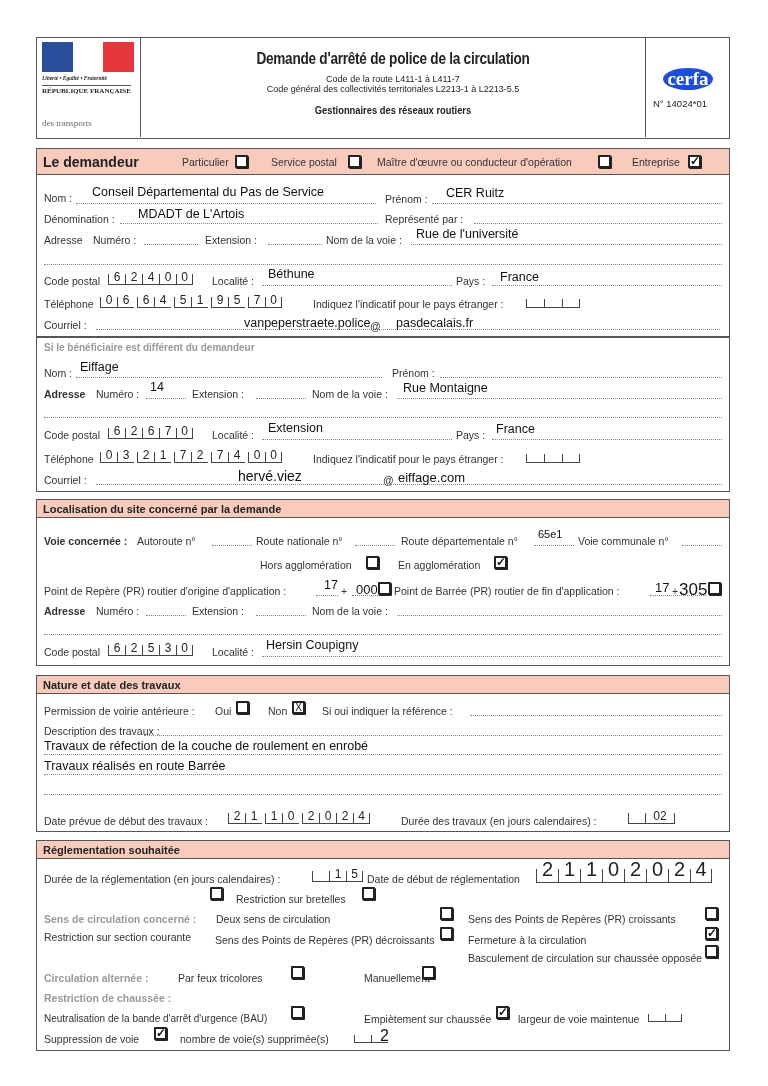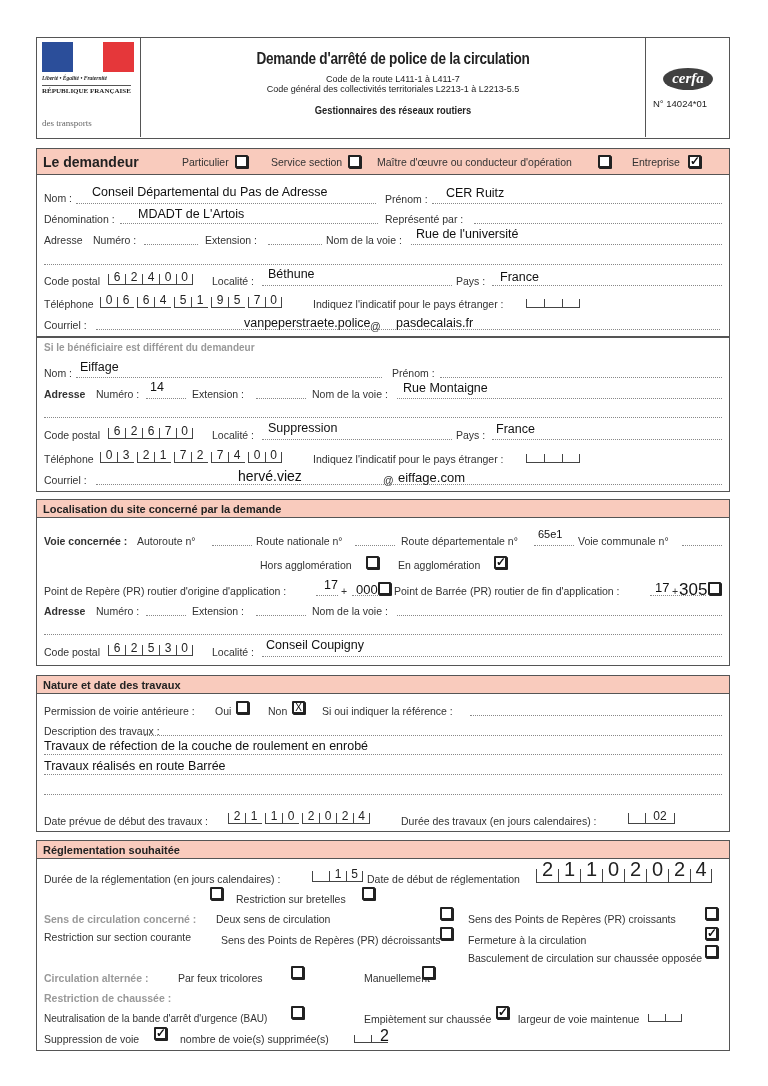--- a/index.html
+++ b/index.html
@@ -32,41 +32,41 @@
     <div class="abs" style="left:5px;top:66px;font-size:9px;color:#666;font-family:'Liberation Serif',serif;white-space:nowrap;margin-top:48px;">Ministère chargé</div>
     <div class="abs" style="left:5px;top:80px;font-size:9px;color:#666;font-family:'Liberation Serif',serif;white-space:nowrap;">des transports</div>
   </div>
   <div class="abs" style="left:104px;top:0;width:504px;height:99px;text-align:center;">
     <div style="margin-top:12px;font-size:16px;font-weight:bold;font-family:'Liberation Sans Narrow','Liberation Sans',sans-serif;letter-spacing:-0.3px;transform:scaleX(0.85);">Demande d'arrêté de police de la circulation</div>
     <div style="margin-top:6px;font-size:9px;">Code de la route L411-1 à L411-7</div>
     <div style="font-size:9px;">Code général des collectivités territoriales L2213-1 à L2213-5.5</div>
     <div style="margin-top:10px;font-size:11px;font-weight:bold;transform:scaleX(0.85);">Gestionnaires des réseaux routiers</div>
   </div>
   <div class="abs" style="left:608px;top:0;width:83px;height:99px;border-left:1.5px solid #555;">
-    <div class="abs" style="left:17px;top:30px;width:50px;height:22px;background:#404040;color:#fff;border-radius:50%;font-family:'Liberation Serif',serif;font-style:italic;font-weight:bold;font-size:15px;text-align:center;line-height:21px;">cerfa</div>
+    <div class="abs" style="left:17px;top:30px;width:50px;height:22px;background:#1d4ed8;color:#fff;border-radius:50%;font-family:'Liberation Serif',serif;font-weight:bold;font-size:19px;text-align:center;line-height:21px;">cerfa</div>
     <div class="abs" style="left:7px;top:60px;font-size:9.5px;white-space:nowrap;">N° 14024*01</div>
   </div>
 </div>
 
 <div class="hdr" style="top:148px;height:27px;">
   <span style="font-size:14px;">Le demandeur</span>
   <span class="lbl" style="position:absolute;left:145px;font-weight:normal;">Particulier</span>
   <span class="cb" style="left:198px;top:6px;"></span>
-  <span class="lbl" style="position:absolute;left:234px;font-weight:normal;">Service section</span>
+  <span class="lbl" style="position:absolute;left:234px;font-weight:normal;">Service postal</span>
   <span class="cb" style="left:311px;top:6px;"></span>
   <span class="lbl" style="position:absolute;left:340px;font-weight:normal;">Maître d'œuvre ou conducteur d'opération</span>
   <span class="cb" style="left:561px;top:6px;"></span>
   <span class="lbl" style="position:absolute;left:595px;font-weight:normal;">Entreprise</span>
   <span class="cb" style="left:651px;top:6px;">✓</span>
 </div>
 <div class="box" style="top:175px;height:162px;border-top:none;"></div>
 
 <span class="abs lbl" style="left:44px;top:192px;">Nom :</span>
 <div class="dots" style="left:76px;top:203px;width:300px;"></div>
-<span class="abs hand" style="left:92px;top:185px;">Conseil Départemental du Pas de Adresse</span>
+<span class="abs hand" style="left:92px;top:185px;">Conseil Départemental du Pas de Service</span>
 <span class="abs lbl" style="left:385px;top:193px;">Prénom :</span>
 <div class="dots" style="left:432px;top:203px;width:290px;"></div>
 <span class="abs hand" style="left:446px;top:186px;">CER Ruitz</span>
 
 <span class="abs lbl" style="left:44px;top:213px;">Dénomination :</span>
 <div class="dots" style="left:120px;top:223px;width:258px;"></div>
 <span class="abs hand" style="left:138px;top:207px;">MDADT de L'Artois</span>
 <span class="abs lbl" style="left:385px;top:213px;">Représenté par :</span>
 <div class="dots" style="left:474px;top:223px;width:248px;"></div>
 
@@ -144,21 +144,21 @@
 <span class="abs lbl" style="left:44px;top:429px;">Code postal</span>
 <div class="digits" style="left:108px;top:428px;">
   <span class="digit">6</span>
   <span class="digit">2</span>
   <span class="digit">6</span>
   <span class="digit">7</span>
   <span class="digit">0</span>
 </div>
 <span class="abs lbl" style="left:212px;top:429px;">Localité :</span>
 <div class="dots" style="left:262px;top:439px;width:190px;"></div>
-<span class="abs hand" style="left:268px;top:421px;">Suppression</span>
+<span class="abs hand" style="left:268px;top:421px;">Extension</span>
 <span class="abs lbl" style="left:456px;top:429px;">Pays :</span>
 <div class="dots" style="left:492px;top:439px;width:230px;"></div>
 <span class="abs hand" style="left:496px;top:422px;">France</span>
 
 <span class="abs lbl" style="left:44px;top:453px;">Téléphone</span>
 <div class="digits" style="left:100px;top:452px;">
   <span class="digit">0</span>
   <span class="digit">3</span>
   <span class="digit" style="margin-left:3px">2</span>
   <span class="digit">1</span>
@@ -229,21 +229,21 @@
 <span class="abs lbl" style="left:44px;top:646px;">Code postal</span>
 <div class="digits" style="left:108px;top:645px;">
   <span class="digit">6</span>
   <span class="digit">2</span>
   <span class="digit">5</span>
   <span class="digit">3</span>
   <span class="digit">0</span>
 </div>
 <span class="abs lbl" style="left:212px;top:646px;">Localité :</span>
 <div class="dots" style="left:262px;top:656px;width:460px;"></div>
-<span class="abs hand" style="left:266px;top:638px;">Conseil Coupigny</span>
+<span class="abs hand" style="left:266px;top:638px;">Hersin Coupigny</span>
 
 <div class="hdr" style="top:675px;height:19px;">
   <span>Nature et date des travaux</span>
 </div>
 <div class="box" style="top:694px;height:138px;border-top:none;"></div>
 
 <span class="abs lbl" style="left:44px;top:705px;">Permission de voirie antérieure :</span>
 <span class="abs lbl" style="left:215px;top:705px;">Oui</span>
 <span class="cb" style="left:236px;top:701px;"></span>
 <span class="abs lbl" style="left:268px;top:705px;">Non</span>
@@ -303,21 +303,21 @@
 <span class="cb" style="left:210px;top:887px;"></span>
 <span class="abs lbl" style="left:236px;top:893px;">Restriction sur bretelles</span>
 <span class="cb" style="left:362px;top:887px;"></span>
 
 <span class="abs lbl grey" style="left:44px;top:913px;">Sens de circulation concerné :</span>
 <span class="abs lbl" style="left:216px;top:913px;">Deux sens de circulation</span>
 <span class="cb" style="left:440px;top:907px;"></span>
 <span class="abs lbl" style="left:468px;top:913px;">Sens des Points de Repères (PR) croissants</span>
 <span class="cb" style="left:705px;top:907px;"></span>
 
-<span class="abs lbl" style="left:221px;top:934px;text-align:center;">Sens des Points de Repères (PR) décroissants</span>
+<span class="abs lbl" style="left:215px;top:934px;text-align:center;">Sens des Points de Repères (PR) décroissants</span>
 <span class="cb" style="left:440px;top:927px;"></span>
 <span class="abs lbl" style="left:468px;top:934px;">Fermeture à la circulation</span>
 <span class="cb" style="left:705px;top:927px;">✓</span>
 
 <span class="abs lbl" style="left:468px;top:952px;">Basculement de circulation sur chaussée opposée</span>
 <span class="cb" style="left:705px;top:945px;"></span>
 
 <span class="abs lbl grey" style="left:44px;top:972px;">Circulation alternée :</span>
 <span class="abs lbl" style="left:178px;top:972px;">Par feux tricolores</span>
 <span class="cb" style="left:291px;top:966px;"></span>

